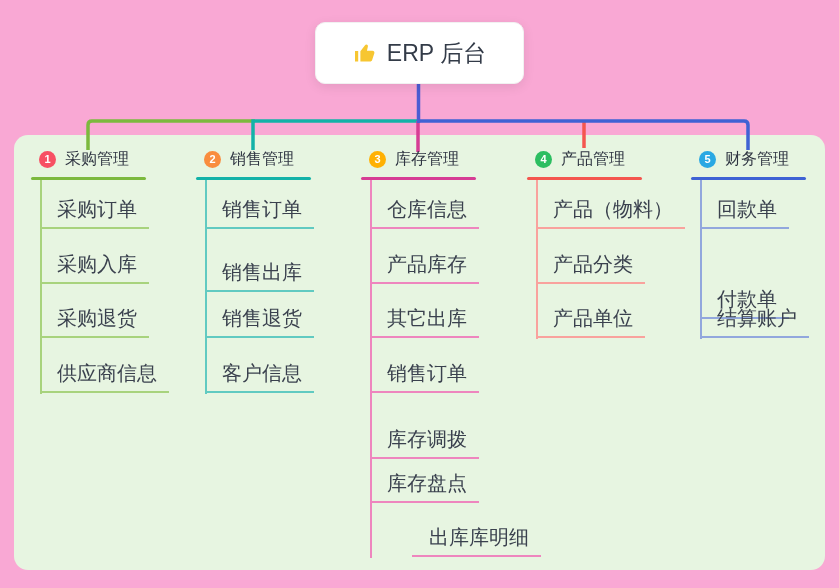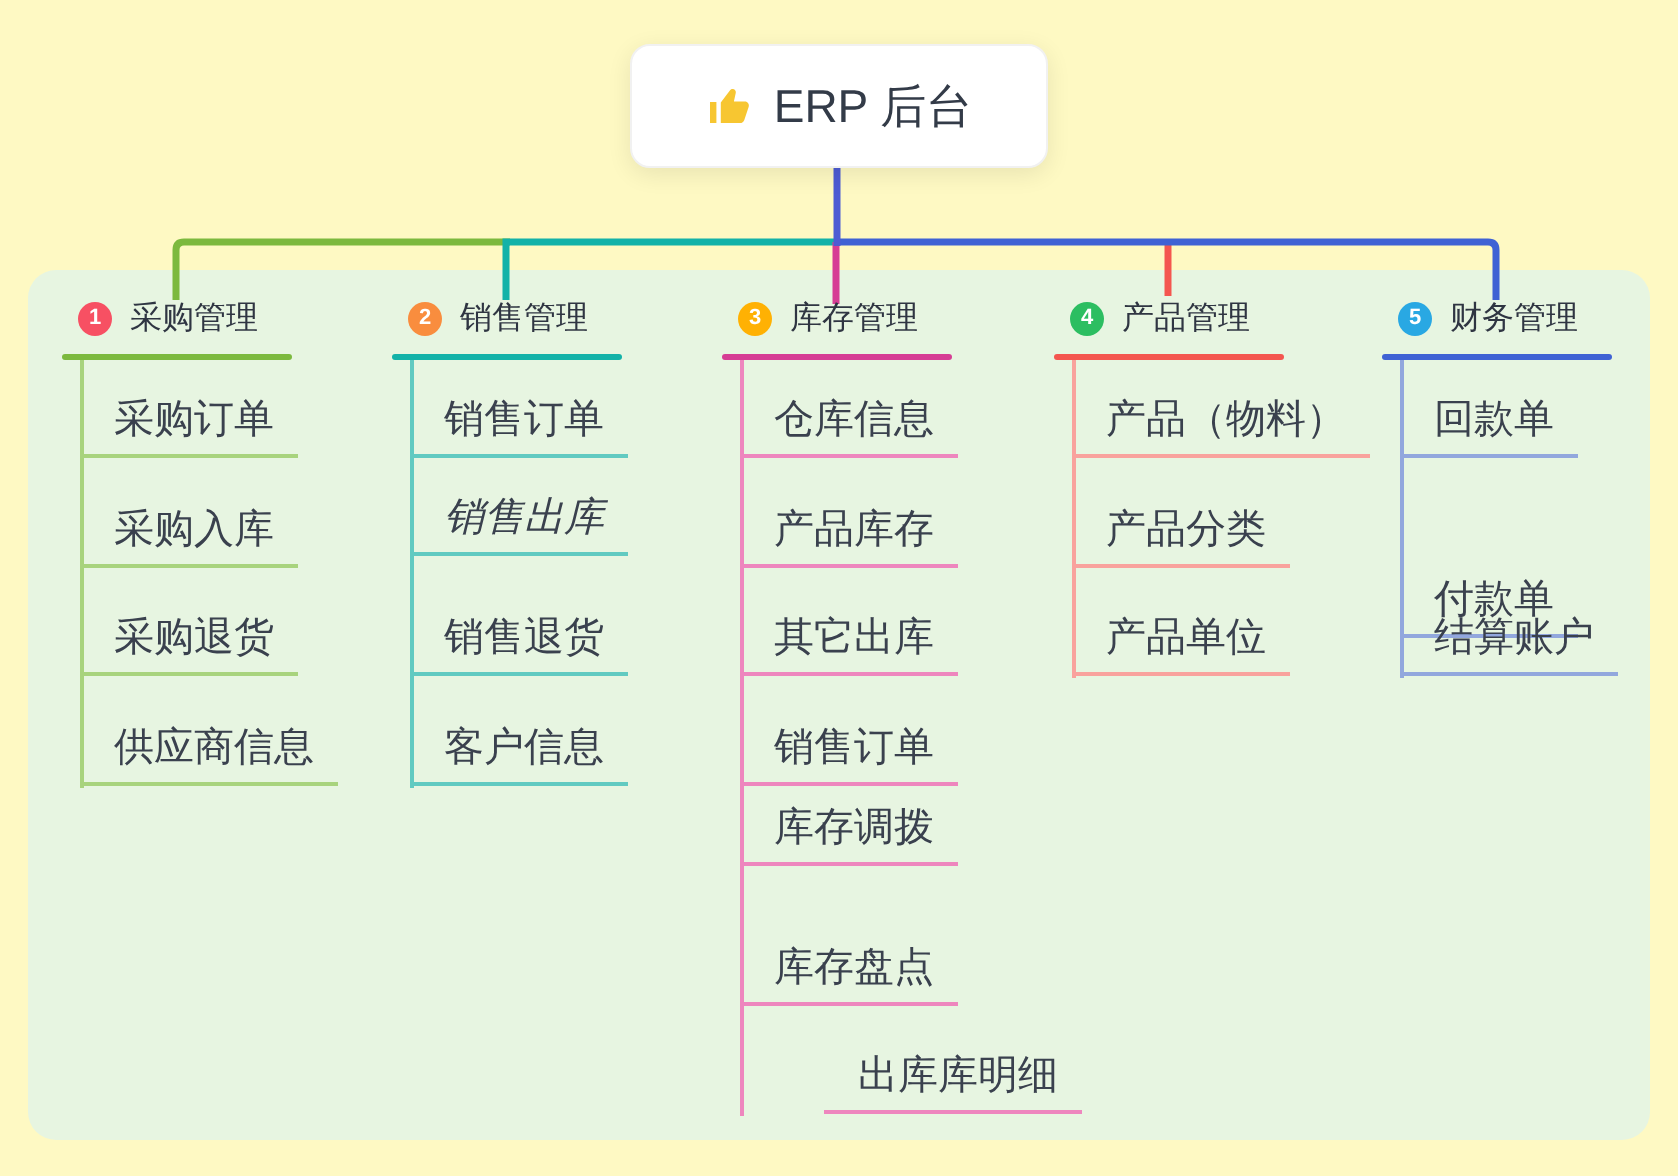--- a/index.html
+++ b/index.html
@@ -1,17 +1,17 @@
 <!DOCTYPE html>
 <html><head>
 <meta charset="utf-8">
 <style>
   html,body{margin:0;padding:0;background:#ffffff;}
   body{font-family:"Liberation Sans","DejaVu Sans",sans-serif;}
-  .canvas{position:relative;width:839px;height:588px;background:#fef9c3;overflow:hidden;}
+  .canvas{position:relative;width:839px;height:588px;background:#f9a8d4;overflow:hidden;}
 
   .panel{position:absolute;left:14px;top:135px;width:811px;height:435px;border-radius:14px;}
 
   .root-node{
     position:absolute;left:315px;top:22px;width:209px;height:62px;
     background:#ffffff;border:1px solid #f1f1f1;border-radius:10px;
     box-shadow:0 3px 12px rgba(0,0,0,.09);
     display:flex;align-items:center;justify-content:center;gap:10px;
     font-size:23px;font-weight:500;color:#333b48;box-sizing:border-box;
   }
@@ -71,36 +71,36 @@
         <div class="child" style="top: 218.1px; border-bottom-color: rgb(168, 211, 125);">供应商信息</div>
       </div>
       <div class="branch" style="left: 196px;">
         <div class="branch-title">
           <span class="badge" style="background: rgb(249, 141, 62);">2</span>
           <span class="branch-label">销售管理</span>
         </div>
         <div class="branch-underline" style="background: rgb(19, 178, 168);"></div>
         <div class="trunk" style="background: rgb(97, 202, 193); height: 214.1px;"></div>
         <div class="child" style="top: 54px; border-bottom-color: rgb(97, 202, 193);">销售订单</div>
-        <div class="child" style="top: 103px; border-bottom-color: rgb(97, 202, 193); font-style: italic;">销售出库</div>
+        <div class="child" style="top: 117px; border-bottom-color: rgb(97, 202, 193);">销售出库</div>
         <div class="child" style="top: 163.4px; border-bottom-color: rgb(97, 202, 193);">销售退货</div>
         <div class="child" style="top: 218.1px; border-bottom-color: rgb(97, 202, 193);">客户信息</div>
       </div>
       <div class="branch" style="left: 361px;">
         <div class="branch-title">
           <span class="badge" style="background: rgb(255, 177, 3);">3</span>
           <span class="branch-label">库存管理</span>
         </div>
         <div class="branch-underline" style="background: rgb(214, 61, 148);"></div>
         <div class="trunk" style="background: rgb(238, 134, 190); height: 378.2px;"></div>
         <div class="child" style="top: 54px; border-bottom-color: rgb(238, 134, 190);">仓库信息</div>
         <div class="child" style="top: 108.7px; border-bottom-color: rgb(238, 134, 190);">产品库存</div>
         <div class="child" style="top: 163.4px; border-bottom-color: rgb(238, 134, 190);">其它出库</div>
         <div class="child" style="top: 218.1px; border-bottom-color: rgb(238, 134, 190);">销售订单</div>
-        <div class="child" style="top: 258px; border-bottom-color: rgb(238, 134, 190); text-align: center;">库存调拨</div>
+        <div class="child" style="top: 284px; border-bottom-color: rgb(238, 134, 190); text-align: center;">库存调拨</div>
         <div class="child" style="top: 327.5px; border-bottom-color: rgb(238, 134, 190);">库存盘点</div>
         <div class="child" style="top: 382.2px; border-bottom-color: rgb(238, 134, 190); margin-left: 42px;">出库库明细</div>
       </div>
       <div class="branch" style="left: 527px;">
         <div class="branch-title">
           <span class="badge" style="background: rgb(44, 190, 97);">4</span>
           <span class="branch-label">产品管理</span>
         </div>
         <div class="branch-underline" style="background: rgb(244, 86, 79);"></div>
         <div class="trunk" style="background: rgb(249, 162, 157); height: 159.4px;"></div>

